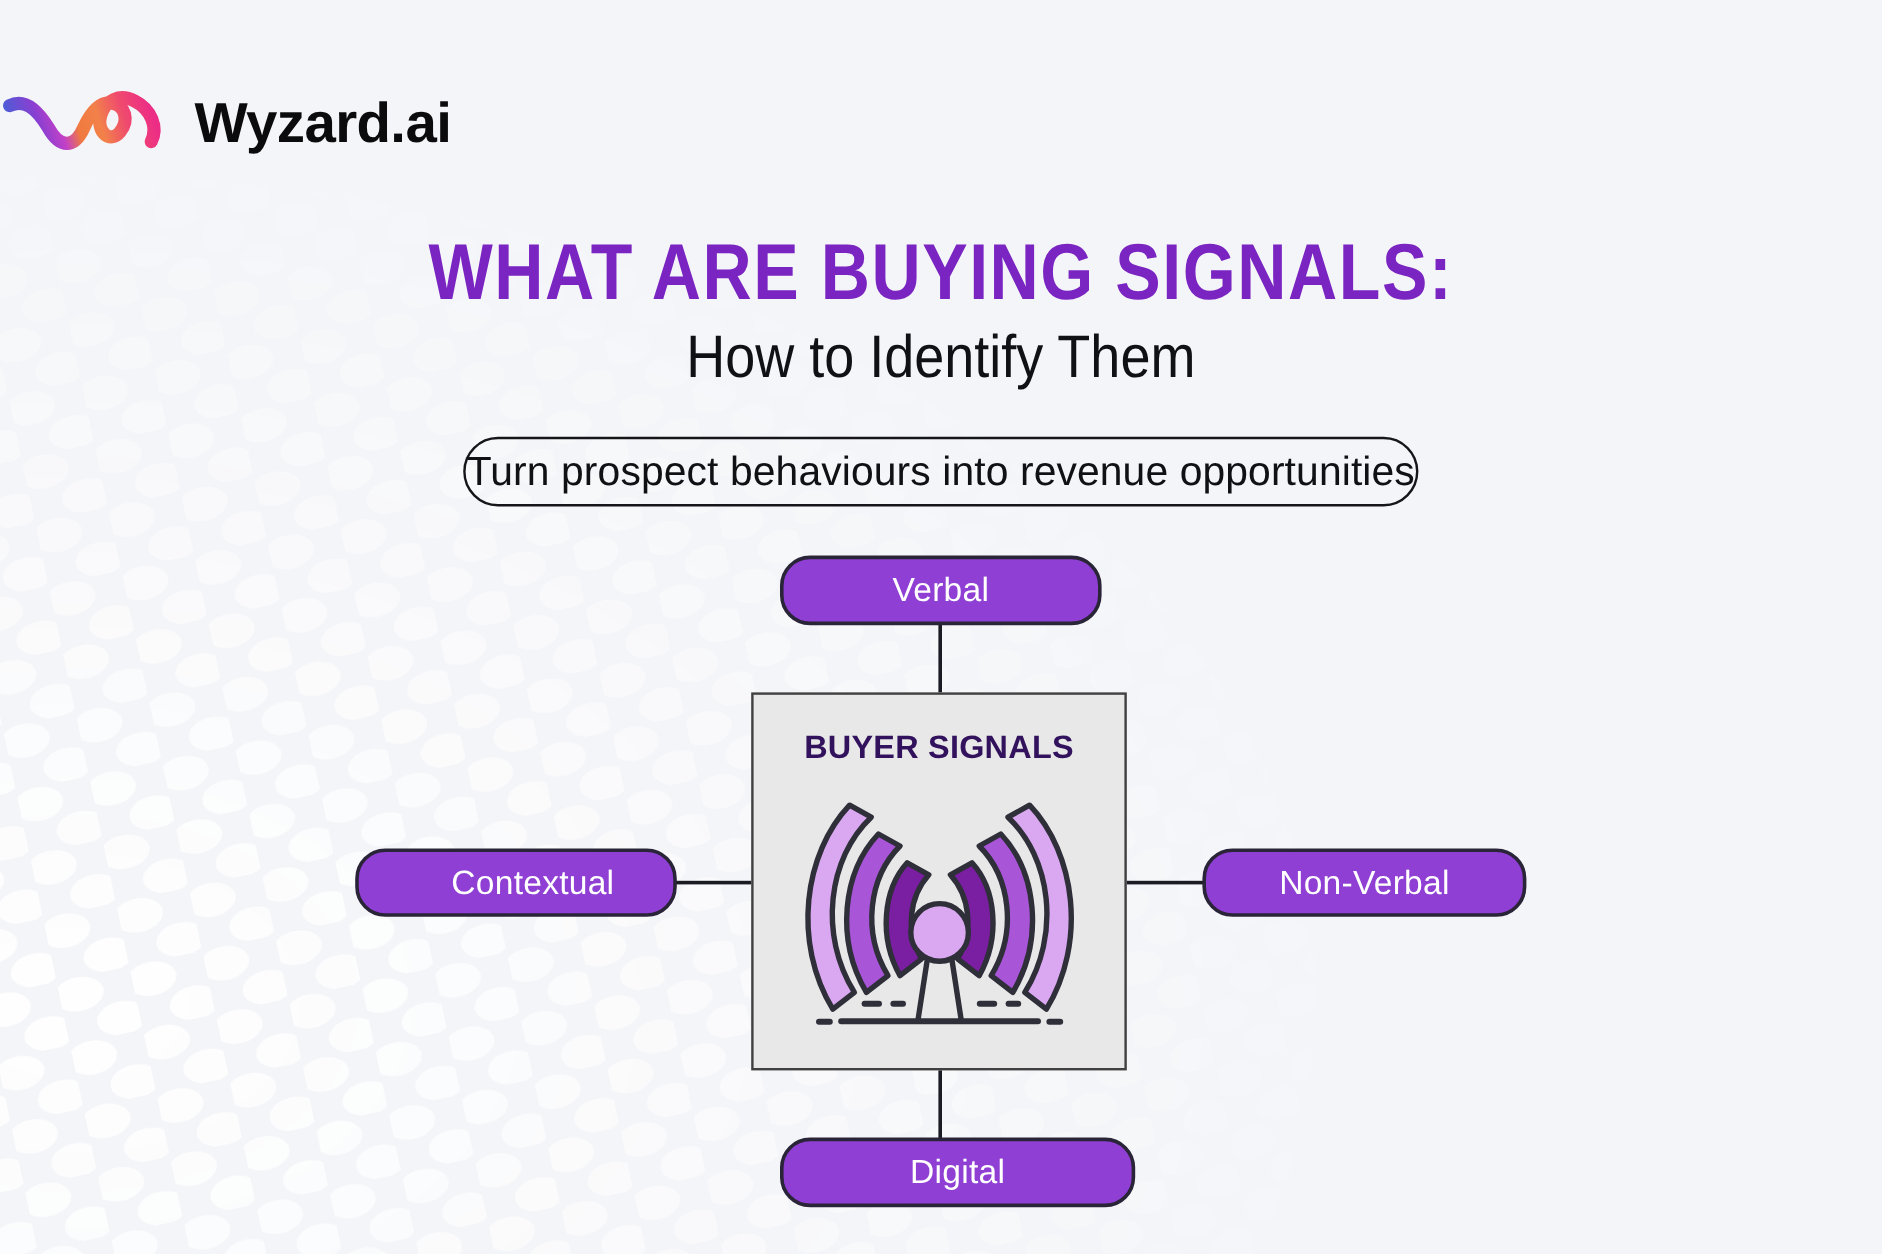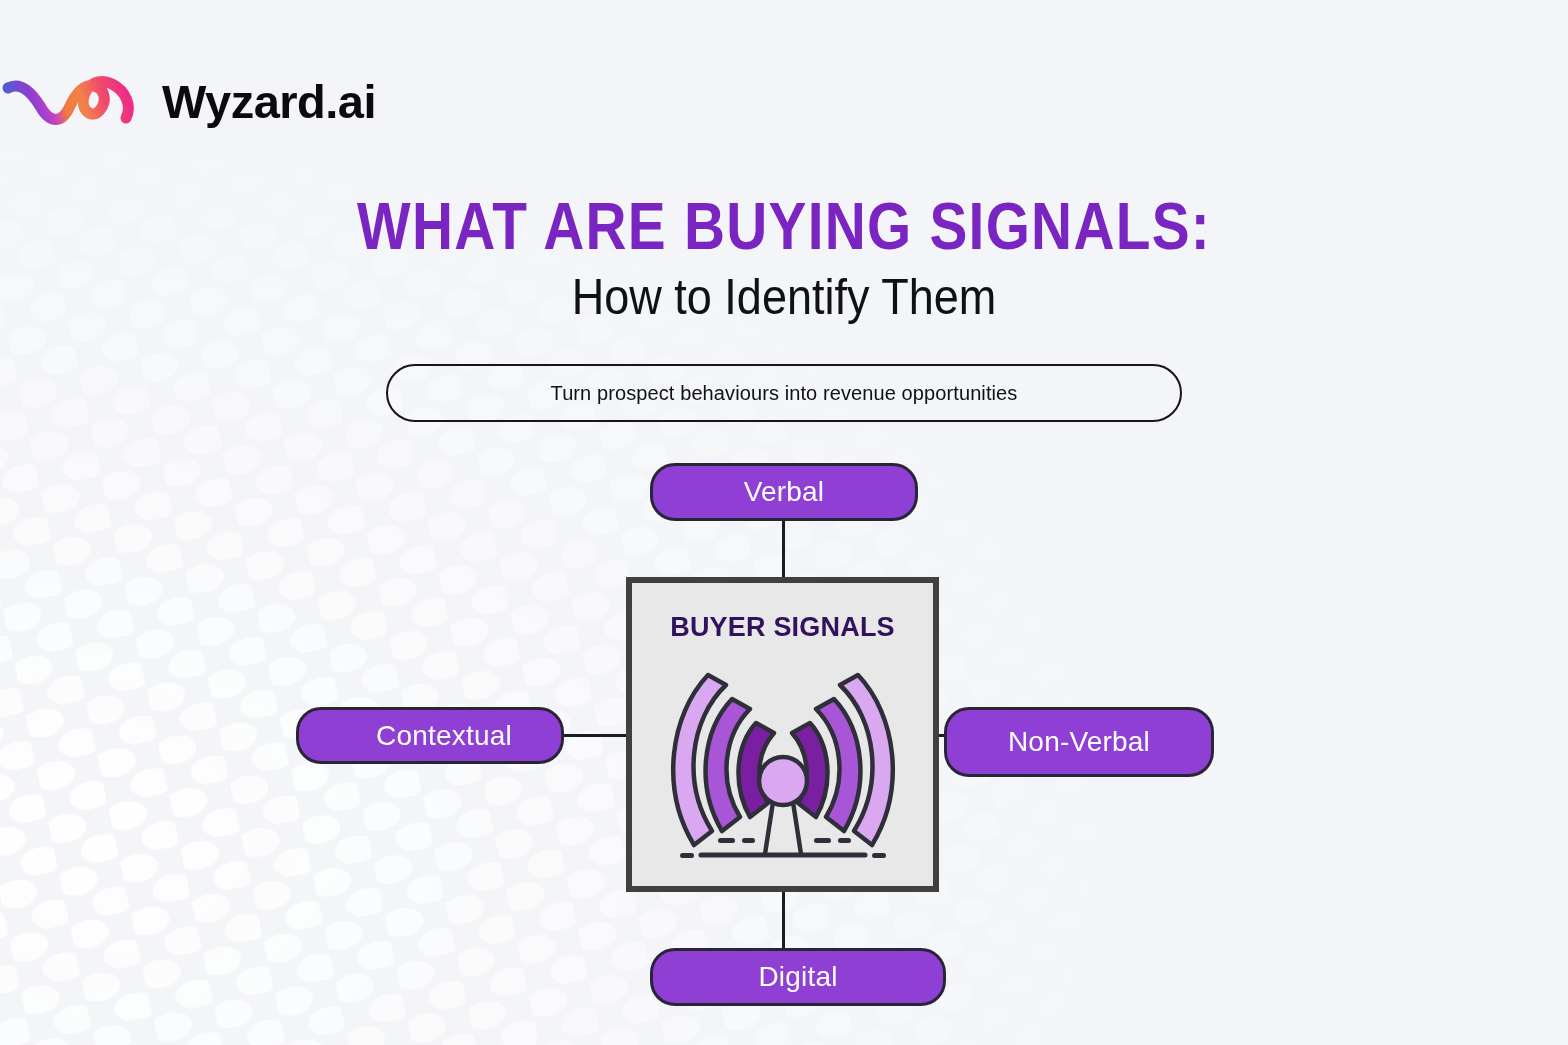--- a/index.html
+++ b/index.html
@@ -93,21 +93,21 @@
     top: 364px;
     width: 796px;
     height: 58px;
     box-sizing: border-box;
     border: 2px solid #15151a;
     border-radius: 29px;
     background: transparent;
     display: flex;
     align-items: center;
     justify-content: center;
-    font-size: 20px;
+    font-size: 34px;
     color: #101114;
     letter-spacing: 0.1px;
     white-space: nowrap;
   }
 
   
   #diagram { position: absolute; left: 0; top: 0; width: 1568px; height: 1045px; }
 
   .connector {
     position: absolute;
@@ -127,38 +127,38 @@
     color: #ffffff;
     font-size: 28px;
     font-weight: 400;
     letter-spacing: 0.2px;
     z-index: 3;
     white-space: nowrap;
   }
 
   #node-verbal      { left: 650px; top: 463px;  width: 268px; height: 58px; }
   #node-contextual  { left: 296px; top: 707px;  width: 268px; height: 57px; padding-left: 28px; }
-  #node-nonverbal   { left: 944px; top: 707px; width: 270px; height: 70px; }
+  #node-nonverbal   { left: 1002px; top: 707px; width: 270px; height: 57px; }
   #node-digital     { left: 650px; top: 948px;  width: 296px; height: 58px; }
 
   #conn-verbal     { left: 782px; top: 519px; width: 3px;  height: 60px; }
   #conn-digital    { left: 782px; top: 890px; width: 3px;  height: 60px; }
   #conn-contextual { left: 562px; top: 734px; width: 66px; height: 3px; }
   #conn-nonverbal  { left: 938px; top: 734px; width: 66px; height: 3px; }
 
   
   #center-card {
     position: absolute;
     left: 626px;
     top: 577px;
     width: 313px;
     height: 315px;
     box-sizing: border-box;
     background: #e8e8e8;
-    border: 6px solid #404040;
+    border: 2px solid #404040;
     z-index: 2;
   }
   #center-title {
     position: absolute;
     left: 0;
     top: 29px;
     width: 100%;
     text-align: center;
     font-size: 27px;
     font-weight: 700;

